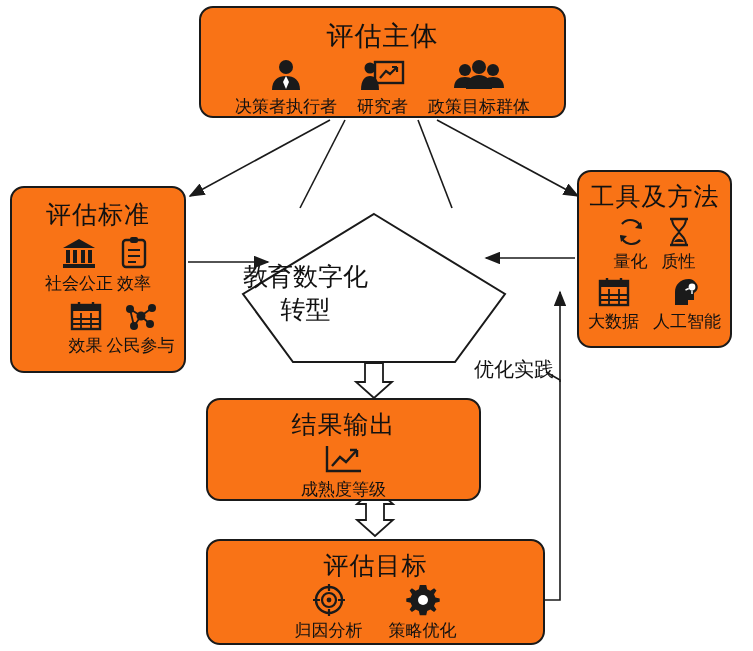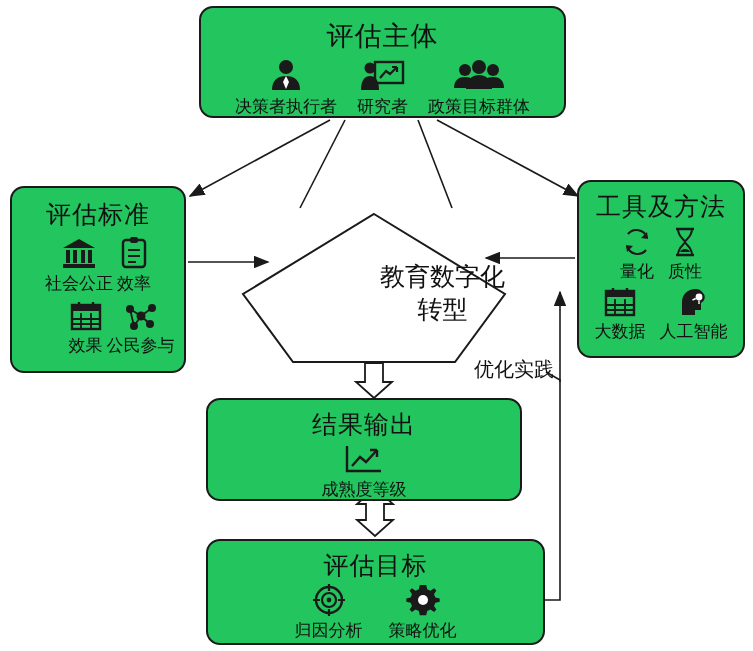--- a/index.html
+++ b/index.html
@@ -22,21 +22,21 @@
     position: absolute;
     left: 0;
     top: 0;
     width: 753px;
     height: 651px;
   }
   .node {
     position: absolute;
     box-sizing: border-box;
     border: 2px solid #1a1a1a;
-    background: #22c55e;
+    background: #f97316;
     border-radius: 14px;
     z-index: 2;
   }
   .node-title {
     text-align: center;
     font-size: 26px;
     letter-spacing: 1px;
     color: #111;
   }
   .icon-row {
@@ -83,56 +83,56 @@
     height: 187px;
     padding-top: 10px;
   }
   #node-criteria .node-title { font-size: 25px; margin-bottom: 6px; }
   #node-criteria .icon-row { gap: 4px; }
   #node-criteria .icon-row + .icon-row { margin-top: 6px; padding-left: 47px; }
 
   
   #node-tools {
     left: 577px;
-    top: 180px;
-    width: 168px;
+    top: 170px;
+    width: 155px;
     height: 178px;
     padding-top: 8px;
   }
   #node-tools .node-title { font-size: 25px; margin-bottom: 4px; }
   #node-tools .icon-row { gap: 14px; }
   #node-tools .icon-row + .icon-row { margin-top: 4px; }
 
   
   #node-center {
     position: absolute;
     left: 243px;
     top: 214px;
     width: 262px;
     height: 148px;
     z-index: 3;
     display: flex;
     align-items: center;
-    justify-content: flex-end;
+    justify-content: flex-start;
   }
   #node-center .center-text {
     position: relative;
     text-align: center;
     font-size: 25px;
     line-height: 1.32;
     color: #111;
     z-index: 2;
     margin-top: 10px;
   }
 
   
   #node-output {
     left: 206px;
     top: 398px;
-    width: 316px;
+    width: 275px;
     height: 103px;
     padding-top: 8px;
   }
   #node-output .node-title { font-size: 25px; margin-bottom: 2px; }
   #node-output .icon-row { gap: 48px; }
 
   
   #node-goal {
     left: 206px;
     top: 539px;

